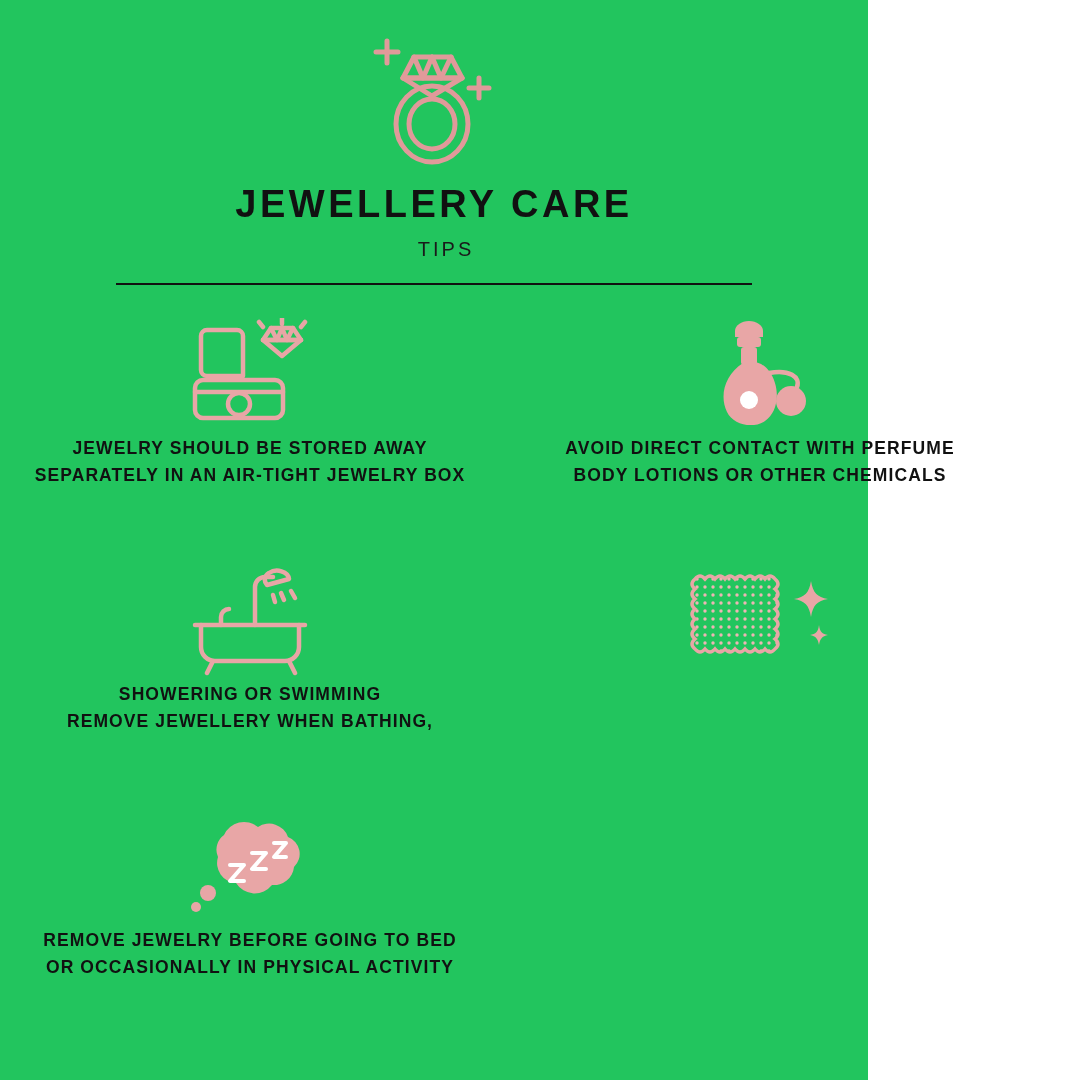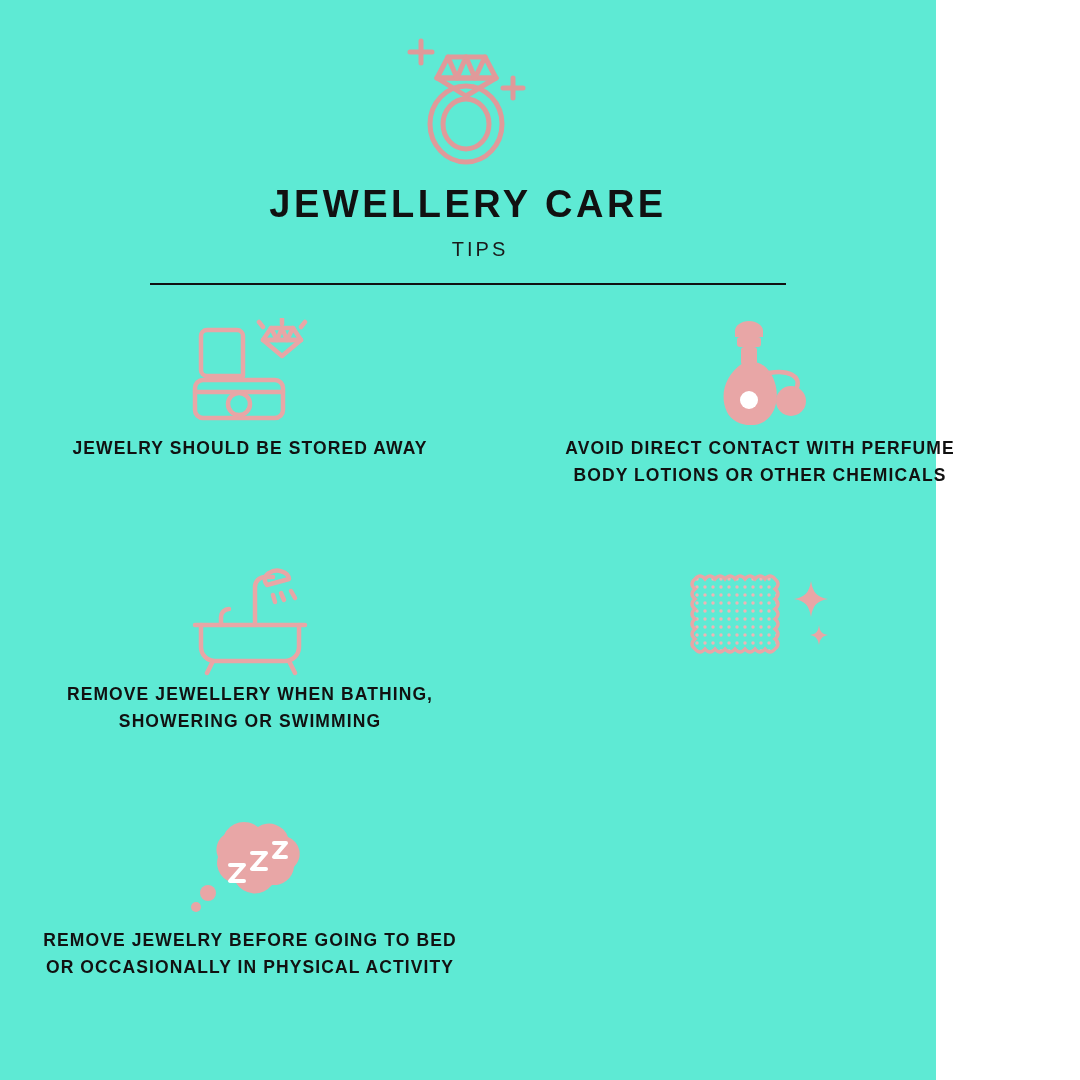--- a/index.html
+++ b/index.html
@@ -9,23 +9,23 @@
   }
   body {
     width: 1080px;
     height: 1080px;
     font-family: "Liberation Sans", sans-serif;
     color: #1a1a1a;
     overflow: hidden;
   }
   .page {
     position: relative;
-    width: 936px;
+    width: 868px;
     height: 1080px;
-    background: #5eead4;
+    background: #22c55e;
   }
 
   
   .header {
     padding-top: 18px;
     text-align: center;
   }
   .hero-icon {
     display: block;
     margin: 0 auto;
@@ -139,20 +139,21 @@
             <path d="M78 22 L97 38 L116 22"></path>
             <path d="M86 10 L92 22 L97 10 M108 10 L102 22 L97 10"></path>
             <path d="M78 22 h38"></path>
 
             <path d="M97 0 L97 6 M74 4 L78 9 M120 4 L116 9"></path>
           </g>
         </svg>
       </div>
       <div class="tip-text">
         <span class="line">JEWELRY SHOULD BE STORED AWAY</span>
+        <span class="line">SEPARATELY IN AN AIR-TIGHT JEWELRY BOX</span>
       </div>
     </div>
 
 
     <div class="tip">
       <div class="tip-icon">
         <svg width="115" height="118" viewBox="0 0 115 118">
           <g fill="#e8a6a6">
 
             <path d="M40 46 C22 58 16 78 24 95 C30 108 50 112 62 104 C76 95 78 70 66 54 C60 46 50 42 40 46 Z"></path>
@@ -191,22 +192,22 @@
             <path d="M10 58 h110"></path>
             <path d="M16 58 v22 a14 14 0 0 0 14 14 h70 a14 14 0 0 0 14 -14 v-22"></path>
 
             <path d="M28 94 l-6 12 M104 94 l6 12"></path>
 
             <path d="M36 58 v-8 a8 8 0 0 1 8 -8"></path>
           </g>
         </svg>
       </div>
       <div class="tip-text">
+        <span class="line">SHOWERING OR SWIMMING</span>
         <span class="line">REMOVE JEWELLERY WHEN BATHING,</span>
-        <span class="line">SHOWERING OR SWIMMING</span>
       </div>
     </div>
 
     <div class="tip">
       <div class="tip-icon">
         <svg width="150" height="110" viewBox="0 0 150 110">
           <defs>
             <pattern id="clothdots" width="8" height="8" patternUnits="userSpaceOnUse">
               <circle cx="4" cy="4" r="1.7" fill="#efb5b5"></circle>
             </pattern>

